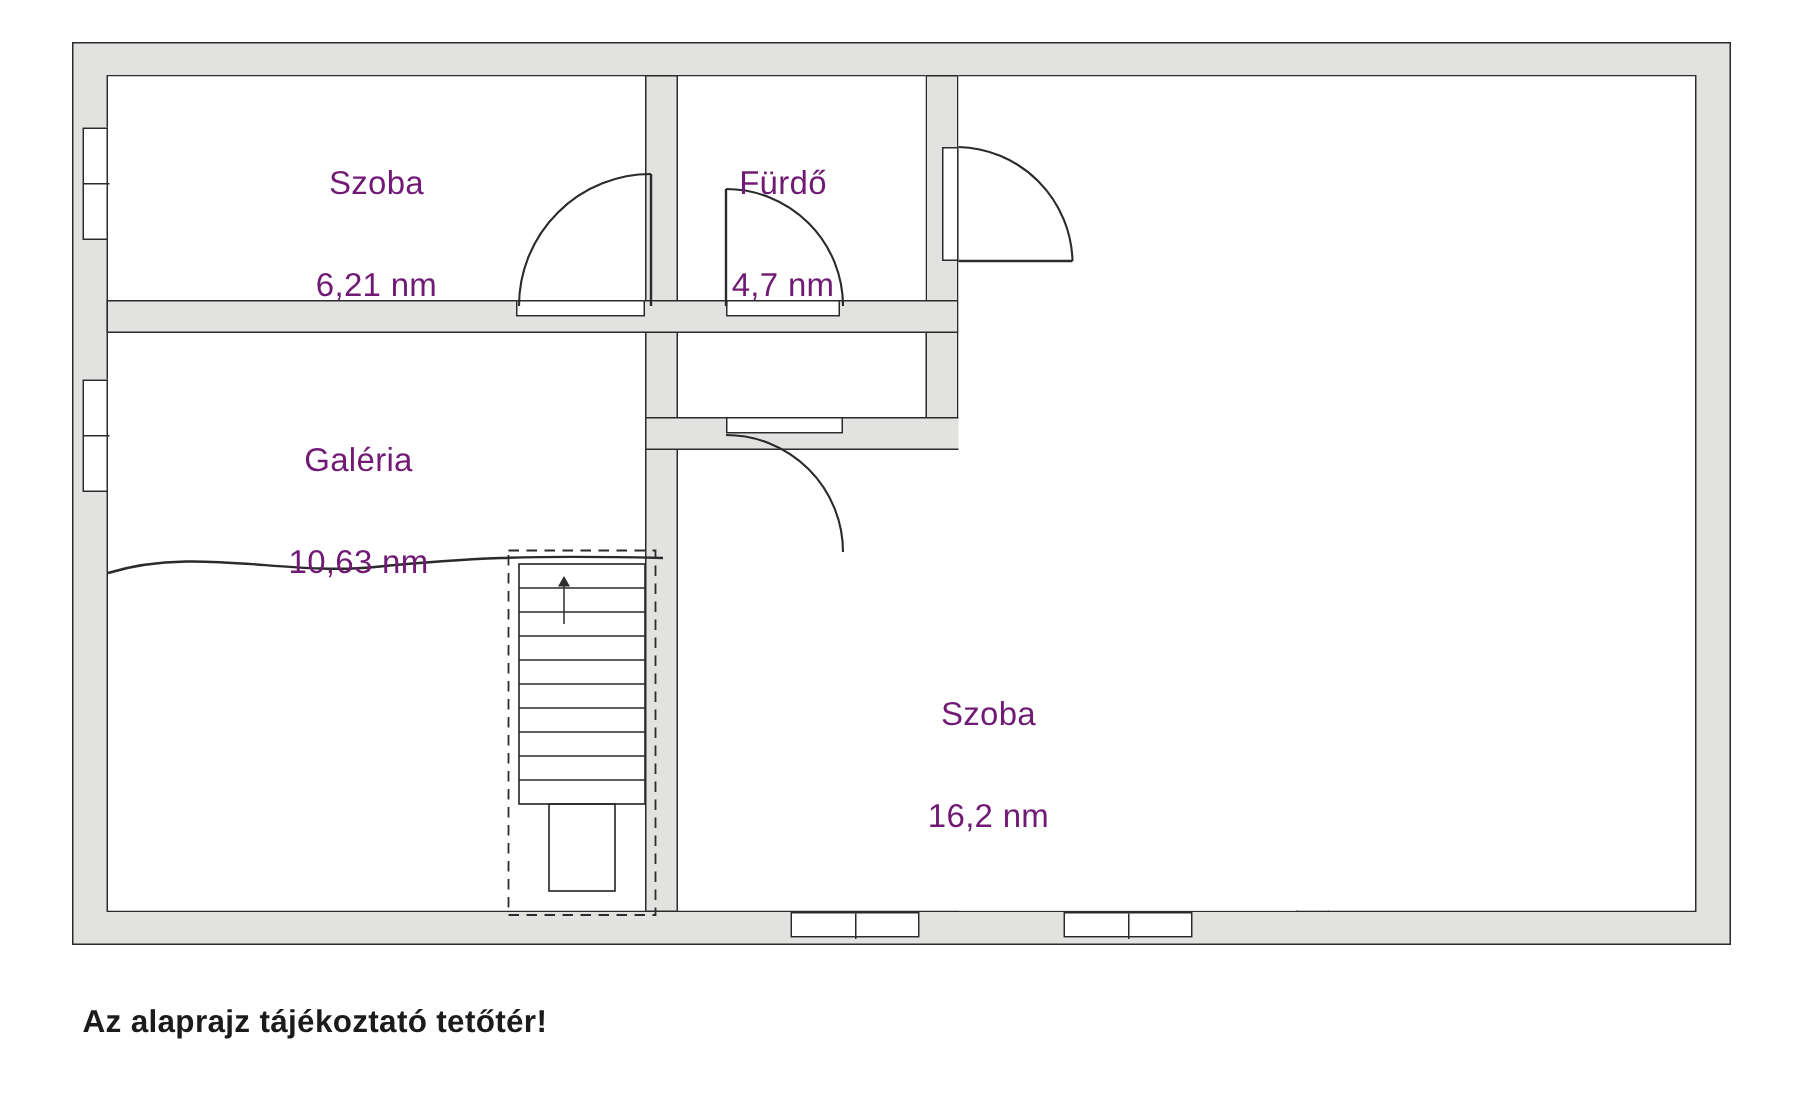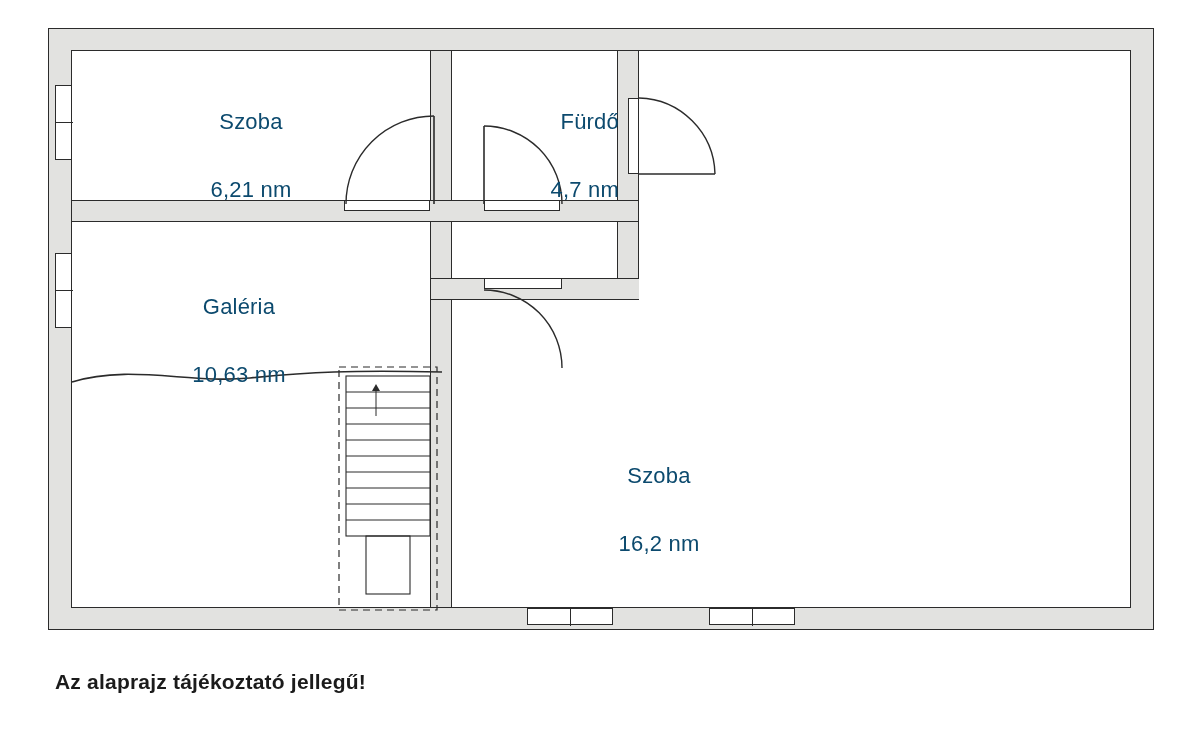--- a/index.html
+++ b/index.html
@@ -25,21 +25,21 @@
     box-sizing: border-box;
   }
   .room {
     position: absolute;
     background: #ffffff;
     box-sizing: border-box;
   }
   .room-label {
     position: absolute;
     text-align: center;
-    color: #0c4a6e;
+    color: #701a75;
     font-size: 22px;
     line-height: 34px;
     letter-spacing: 0.2px;
     white-space: pre-line;
   }
   .door-arc {
     position: absolute;
   }
   .door-arc svg {
     display: block;
@@ -169,31 +169,31 @@
     <svg width="372" height="32" viewBox="0 0 372 32">
       <path d="M 2 22 C 60 4, 120 24, 180 18 C 240 12, 280 10, 372 12" fill="none" stroke="#2b2b2b" stroke-width="1.6"></path>
     </svg>
   </div>
 
   <div class="room-label" style="left:122px; top:71px; width:258px;">
     <div>Szoba</div>
     <div>6,21 nm</div>
   </div>
 
-  <div class="room-label" style="left:479px; top:71px; width:140px;text-align:right;">
+  <div class="room-label" style="left:452px; top:71px; width:140px;">
     <div>Fürdő</div>
     <div>4,7 nm</div>
   </div>
 
 
   <div class="room-label" style="left:110px; top:256px; width:258px;">
     <div>Galéria</div>
     <div>10,63 nm</div>
   </div>
 
   <div class="room-label" style="left:530px; top:425px; width:258px;">
     <div>Szoba</div>
     <div>16,2 nm</div>
   </div>
 
-  <div class="caption" style="left:55px; top:670px;">Az alaprajz tájékoztató jellegű!</div>
+  <div class="caption" style="left:55px; top:670px;">Az alaprajz tájékoztató tetőtér!</div>
 
 </div>
 
 </body></html>

